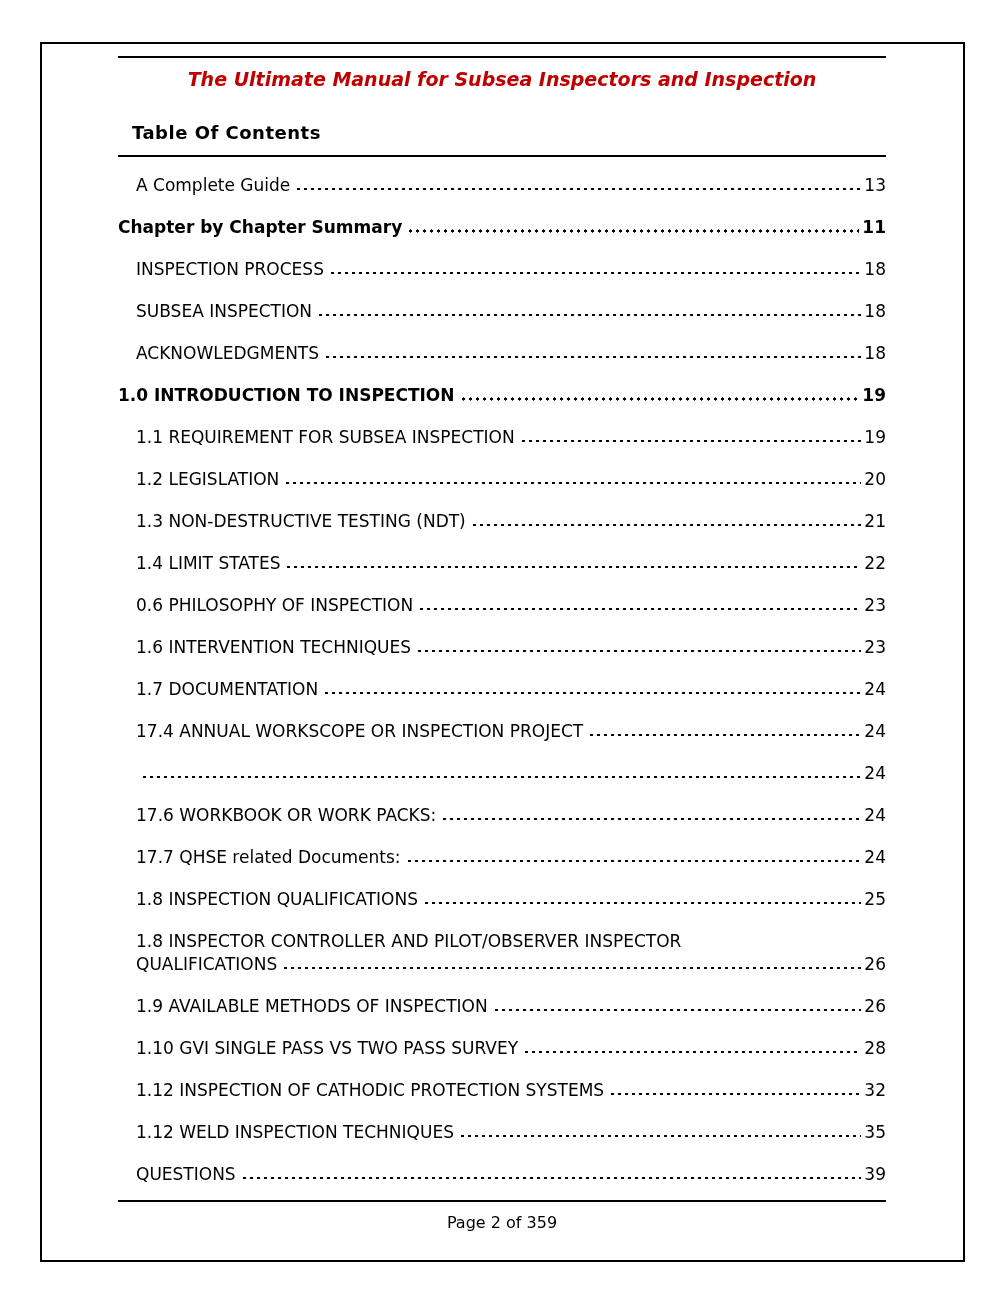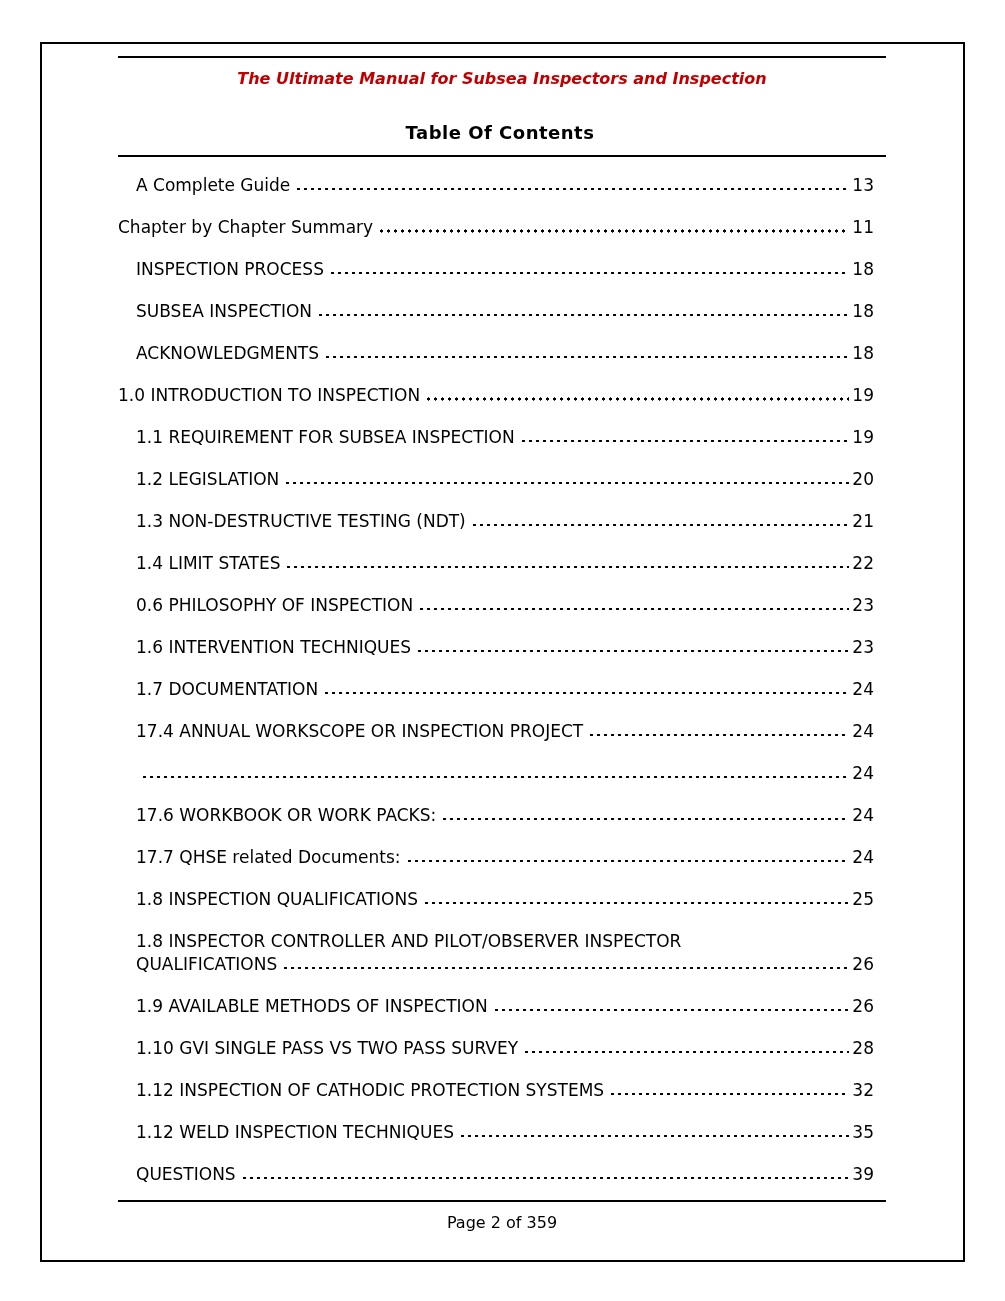--- a/index.html
+++ b/index.html
@@ -30,50 +30,50 @@
   .rule-toc { top: 155px; }
   .rule-footer { top: 1200px; border-top-width: 2px; }
 
   .doc-title {
     position: absolute;
     left: 118px;
     top: 66px;
     width: 768px;
     margin: 0;
     text-align: center;
-    font-size: 16px;
+    font-size: 19px;
     line-height: 26px;
     font-weight: bold;
     font-style: italic;
   }
   .toc-title {
     position: absolute;
-    left: 116px;
+    left: 132px;
     top: 121px;
     width: 768px;
     margin: 0;
-    text-align: center;
+    text-align: left;
     font-size: 18px;
     line-height: 24px;
     font-weight: bold;
     letter-spacing: 0.5px;
   }
   .toc-list {
     position: absolute;
     left: 118px;
     top: 174px;
     width: 768px;
     font-size: 17px;
     line-height: 23px;
   }
   .toc-entry {
-    margin: 0 12px 19px 0;
+    margin: 0 0 19px 0;
   }
   .toc-entry.indent { padding-left: 18px; }
-  .toc-entry.bold { font-weight: normal; }
+  .toc-entry.bold { font-weight: bold; }
   .entry-row {
     display: flex;
     align-items: baseline;
   }
   .toc-preline {
     white-space: nowrap;
   }
   .toc-label {
     flex: 0 0 auto;
     white-space: nowrap;

